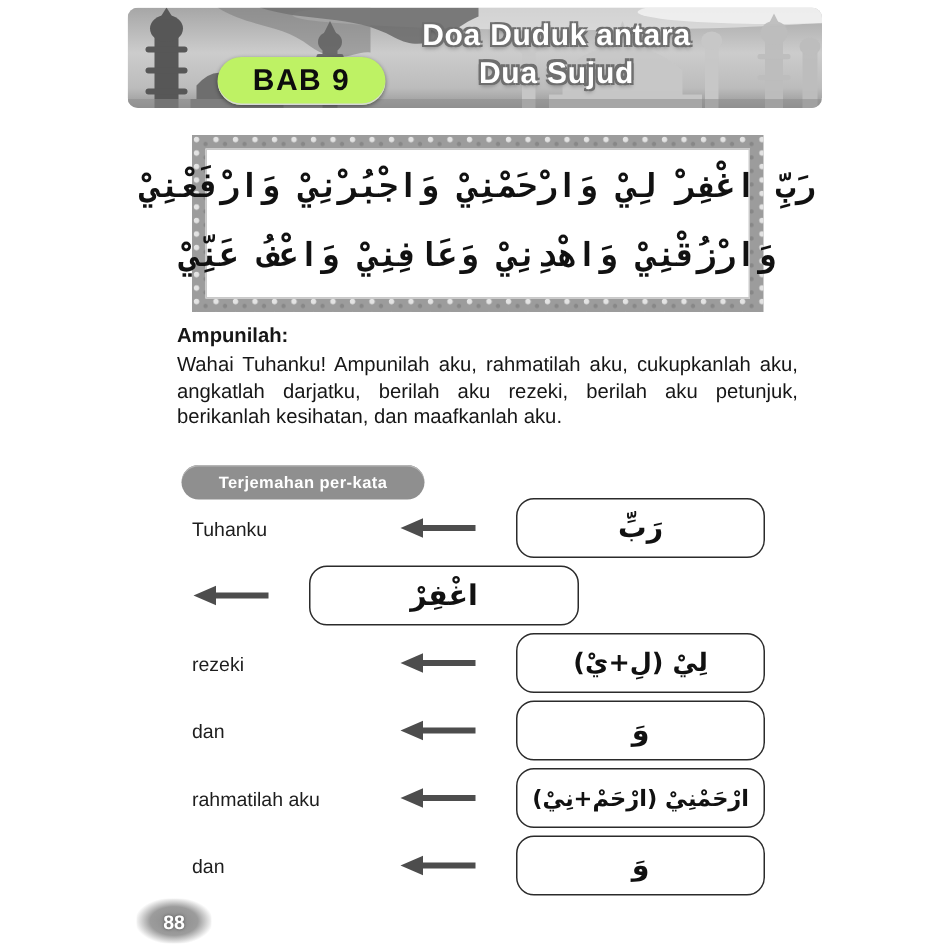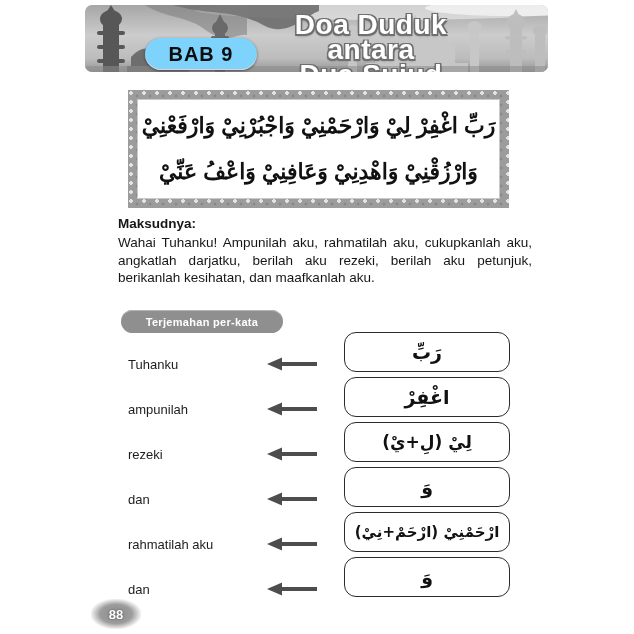--- a/index.html
+++ b/index.html
@@ -8,69 +8,69 @@
   .page { position:absolute; inset:0; background:#fff; }
 
   
   .header-banner {
     position:absolute; left:85px; top:5px; width:463px; height:67px;
     border-radius:7px; overflow:hidden;
   }
   .header-banner svg.bg { position:absolute; inset:0; width:100%; height:100%; }
   .bab-pill {
     position:absolute; left:60px; top:33px; width:112px; height:32px;
-    background:#7dd3fc; border-radius:17px;
+    background:#bef264; border-radius:17px;
     display:flex; align-items:center; justify-content:center;
     font-weight:bold; font-size:20px; letter-spacing:1px; color:#0d0d0d;
     box-shadow:0 1px 3px rgba(0,0,0,0.45), inset 0 -1px 0 #d7d7d7;
   }
   .banner-title {
     position:absolute; left:168px; top:7px; width:236px; text-align:center;
-    font-weight:bold; font-size:28px; line-height:25px; color:#ffffff; letter-spacing:0.5px;
+    font-weight:bold; font-size:20px; line-height:25px; color:#ffffff; letter-spacing:0.5px;
     text-shadow:-1.5px -1.5px 0 #6f6f6f, 1.5px -1.5px 0 #6f6f6f,
                 -1.5px 1.5px 0 #6f6f6f, 1.5px 1.5px 0 #6f6f6f,
                 0 2px 3px rgba(0,0,0,0.35);
   }
 
   
   .arabic-box {
     position:absolute; left:128px; top:90px; width:381px; height:118px;
     background-color:#9c9c9c; padding:9px;
     background-image:
       radial-gradient(circle at 3px 3px, #e3e3e3 1.6px, rgba(0,0,0,0) 2.1px),
       radial-gradient(circle at 9px 6px, #878787 1.2px, rgba(0,0,0,0) 1.7px);
     background-size:13px 9px;
   }
   .arabic-inner {
     width:100%; height:100%; background:#ffffff; border:1px solid #c9c9c9;
     display:flex; flex-direction:column; justify-content:center; align-items:center;
     gap:4px;
   }
   .arabic-line {
-    direction:rtl; font-family:Liberation Sans, sans-serif; font-weight:bold;
+    direction:rtl; font-family:Liberation Mono, monospace; font-weight:bold;
     font-size:22px; line-height:42px; color:#111; white-space:nowrap;
   }
 
   
   .meaning { position:absolute; left:118px; top:216px; width:414px; color:#161616; }
   .meaning-heading { font-weight:bold; font-size:13.5px; margin-bottom:3px; }
   .meaning-text { font-size:13.5px; line-height:17.5px; text-align:justify; }
 
   
   .terjemahan-pill {
     position:absolute; left:121px; top:310px; width:162px; height:23px;
     background:#8f8f8f; border-radius:12px;
     display:flex; align-items:center; justify-content:center;
     color:#ffffff; font-weight:bold; font-size:11px; letter-spacing:0.3px;
     box-shadow:inset 0 1px 0 #b5b5b5;
   }
 
   
   .word-table { position:absolute; left:128px; top:332px; width:382px; }
-  .wrow { display:flex; align-items:flex-end; height:40px; margin-bottom:5px; }
+  .wrow { display:flex; align-items:center; height:40px; margin-bottom:5px; }
   .wlabel { width:150px; font-size:13px; color:#1d1d1d; }
   .arrow { width:52px; height:16px; flex:0 0 52px; margin-right:26px; }
   .arrow line { stroke:#4d4d4d; stroke-width:4; }
   .arrow polygon { fill:#4d4d4d; }
   .wbox {
     width:180px; height:40px; border:1.5px solid #2b2b2b; border-radius:12px;
     display:flex; align-items:center; justify-content:center;
     font-family:"DejaVu Sans", sans-serif; font-weight:bold; font-size:19px; color:#111;
     white-space:nowrap; overflow:hidden;
   }
@@ -158,41 +158,40 @@
   </div>
 
   <div class="arabic-box">
     <div class="arabic-inner">
       <div class="arabic-line">رَبِّ اغْفِرْ لِيْ وَارْحَمْنِيْ وَاجْبُرْنِيْ وَارْفَعْنِيْ</div>
       <div class="arabic-line">وَارْزُقْنِيْ وَاهْدِنِيْ وَعَافِنِيْ وَاعْفُ عَنِّيْ</div>
     </div>
   </div>
 
   <div class="meaning">
-    <div class="meaning-heading">Maksudnya:</div>
+    <div class="meaning-heading">Ampunilah:</div>
     <p class="meaning-text">Wahai Tuhanku! Ampunilah aku, rahmatilah aku, cukupkanlah aku, angkatlah darjatku, berilah aku rezeki, berilah aku petunjuk, berikanlah kesihatan, dan maafkanlah aku.</p>
   </div>
 
   <div class="terjemahan-pill">Terjemahan per-kata</div>
 
   <div class="word-table">
 
     <div class="wrow">
       <span class="wlabel">Tuhanku</span>
       <svg class="arrow" viewBox="0 0 52 16">
         <line x1="51" y1="8" x2="13" y2="8"></line>
           <polygon points="1,8 16,1.5 16,14.5"></polygon>
       </svg>
       <div class="wbox">
         <span dir="rtl">رَبِّ</span>
       </div>
     </div>
 
     <div class="wrow">
-      <span class="wlabel">ampunilah</span>
       <svg class="arrow" viewBox="0 0 52 16">
         <line x1="51" y1="8" x2="13" y2="8"></line>
           <polygon points="1,8 16,1.5 16,14.5"></polygon>
       </svg>
       <div class="wbox">
         <span dir="rtl">اغْفِرْ</span>
       </div>
     </div>
 
     <div class="wrow">

